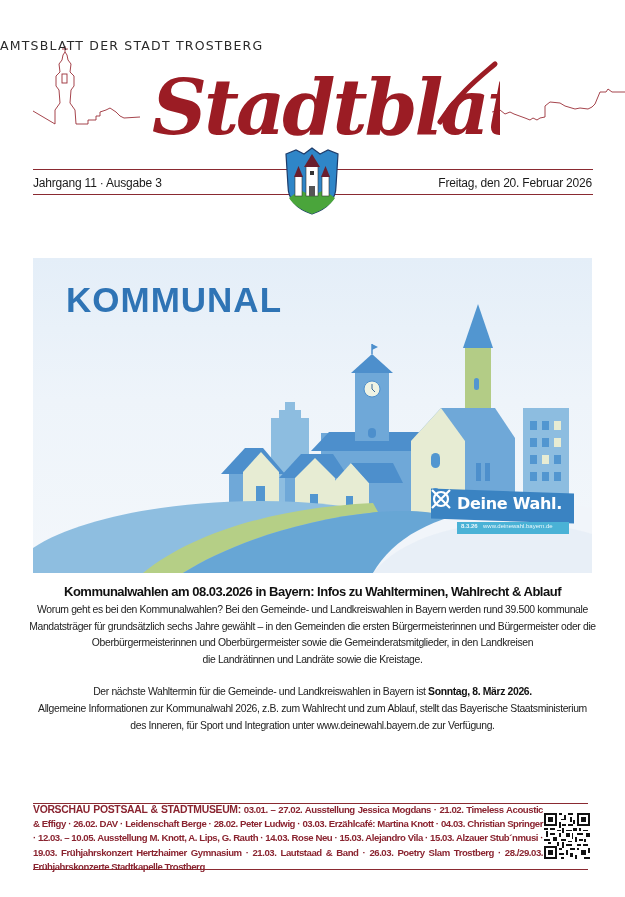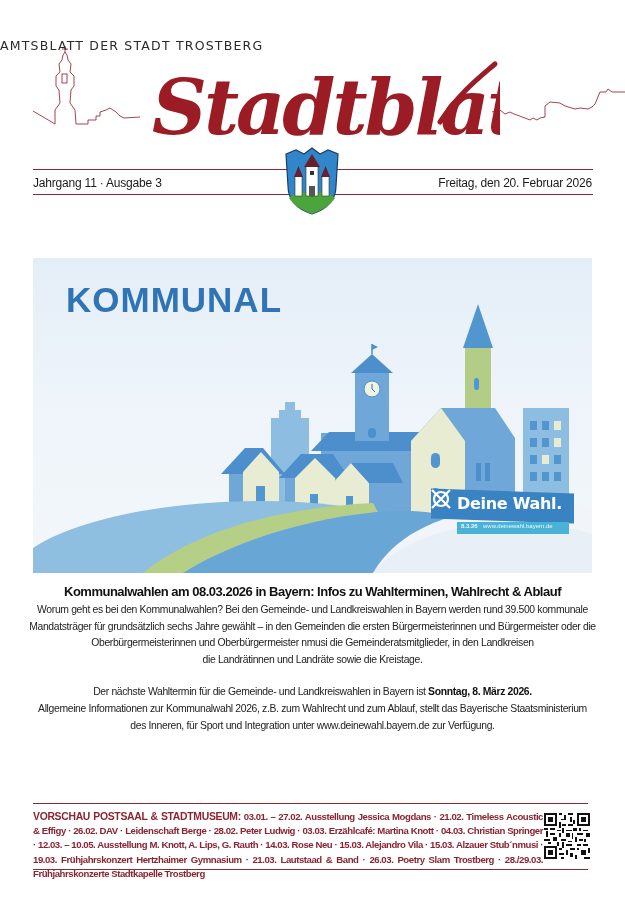--- a/index.html
+++ b/index.html
@@ -31,21 +31,21 @@
     .dw-sub .dw-url { left: 26px; }
     .dw-icon { position: absolute; left: 4px; top: 5px; width: 20px; height: 22px; }
 
     .article { position: absolute; left: 20px; top: 582px; width: 585px; text-align: center; }
     .article h1 { margin: 0; font-family: "Liberation Sans", sans-serif; font-weight: bold; font-size: 13px; color: #111; letter-spacing: -0.5px; line-height: 20px; }
     .article p { margin: 0; font-family: "Liberation Sans", sans-serif; font-size: 10.4px; color: #222; line-height: 16.6px; letter-spacing: -0.35px; }
     .article .spacer { height: 16px; }
     .article b { color: #111; }
 
     .preview { position: absolute; left: 33px; top: 803px; width: 510px; height: 66px; }
-    .preview p { margin: 0; padding-top: 7px; font-family: "Liberation Sans", sans-serif; font-weight: bold; font-size: 9.6px; line-height: 14.2px; color: #8a2430; letter-spacing: -0.45px; text-align: justify; }
+    .preview p { margin: 0; font-family: "Liberation Sans", sans-serif; font-weight: bold; font-size: 9.6px; line-height: 14.2px; color: #8a2430; letter-spacing: -0.45px; text-align: justify; }
     .preview .lead { font-size: 10.4px; letter-spacing: -0.3px; }
     .qr { position: absolute; left: 544px; top: 813px; width: 46px; height: 46px; }
   </style>
 </head>
 <body>
 
 <div class="masthead">
   <svg class="skyline" width="625" height="220">
     <g fill="none" stroke="#9b2f38" stroke-width="0.9">
 
@@ -160,21 +160,21 @@
       <span class="dw-date">8.3.26</span>
       <span class="dw-url">www.deinewahl.bayern.de</span>
     </div>
   </div>
 </div>
 
 <div class="article">
   <h1>Kommunalwahlen am 08.03.2026 in Bayern: Infos zu Wahlterminen, Wahlrecht &amp; Ablauf</h1>
   <p>Worum geht es bei den Kommunalwahlen? Bei den Gemeinde- und Landkreiswahlen in Bayern werden rund 39.500 kommunale</p>
   <p>Mandatsträger für grundsätzlich sechs Jahre gewählt – in den Gemeinden die ersten Bürgermeisterinnen und Bürgermeister oder die</p>
-  <p>Oberbürgermeisterinnen und Oberbürgermeister nmusi die Gemeinderatsmitglieder, in den Landkreisen</p>
+  <p>Oberbürgermeisterinnen und Oberbürgermeister sowie die Gemeinderatsmitglieder, in den Landkreisen</p>
   <p>die Landrätinnen und Landräte sowie die Kreistage.</p>
   <div class="spacer"></div>
   <p>
     <span>Der nächste Wahltermin für die Gemeinde- und Landkreiswahlen in Bayern ist </span><b>Sonntag, 8. März 2026.</b>
   </p>
   <p>Allgemeine Informationen zur Kommunalwahl 2026, z.B. zum Wahlrecht und zum Ablauf, stellt das Bayerische Staatsministerium</p>
   <p>des Inneren, für Sport und Integration unter www.deinewahl.bayern.de zur Verfügung.</p>
 </div>
 
 <div class="rule" style="left:33px; top:803px; width:555px;"></div>

